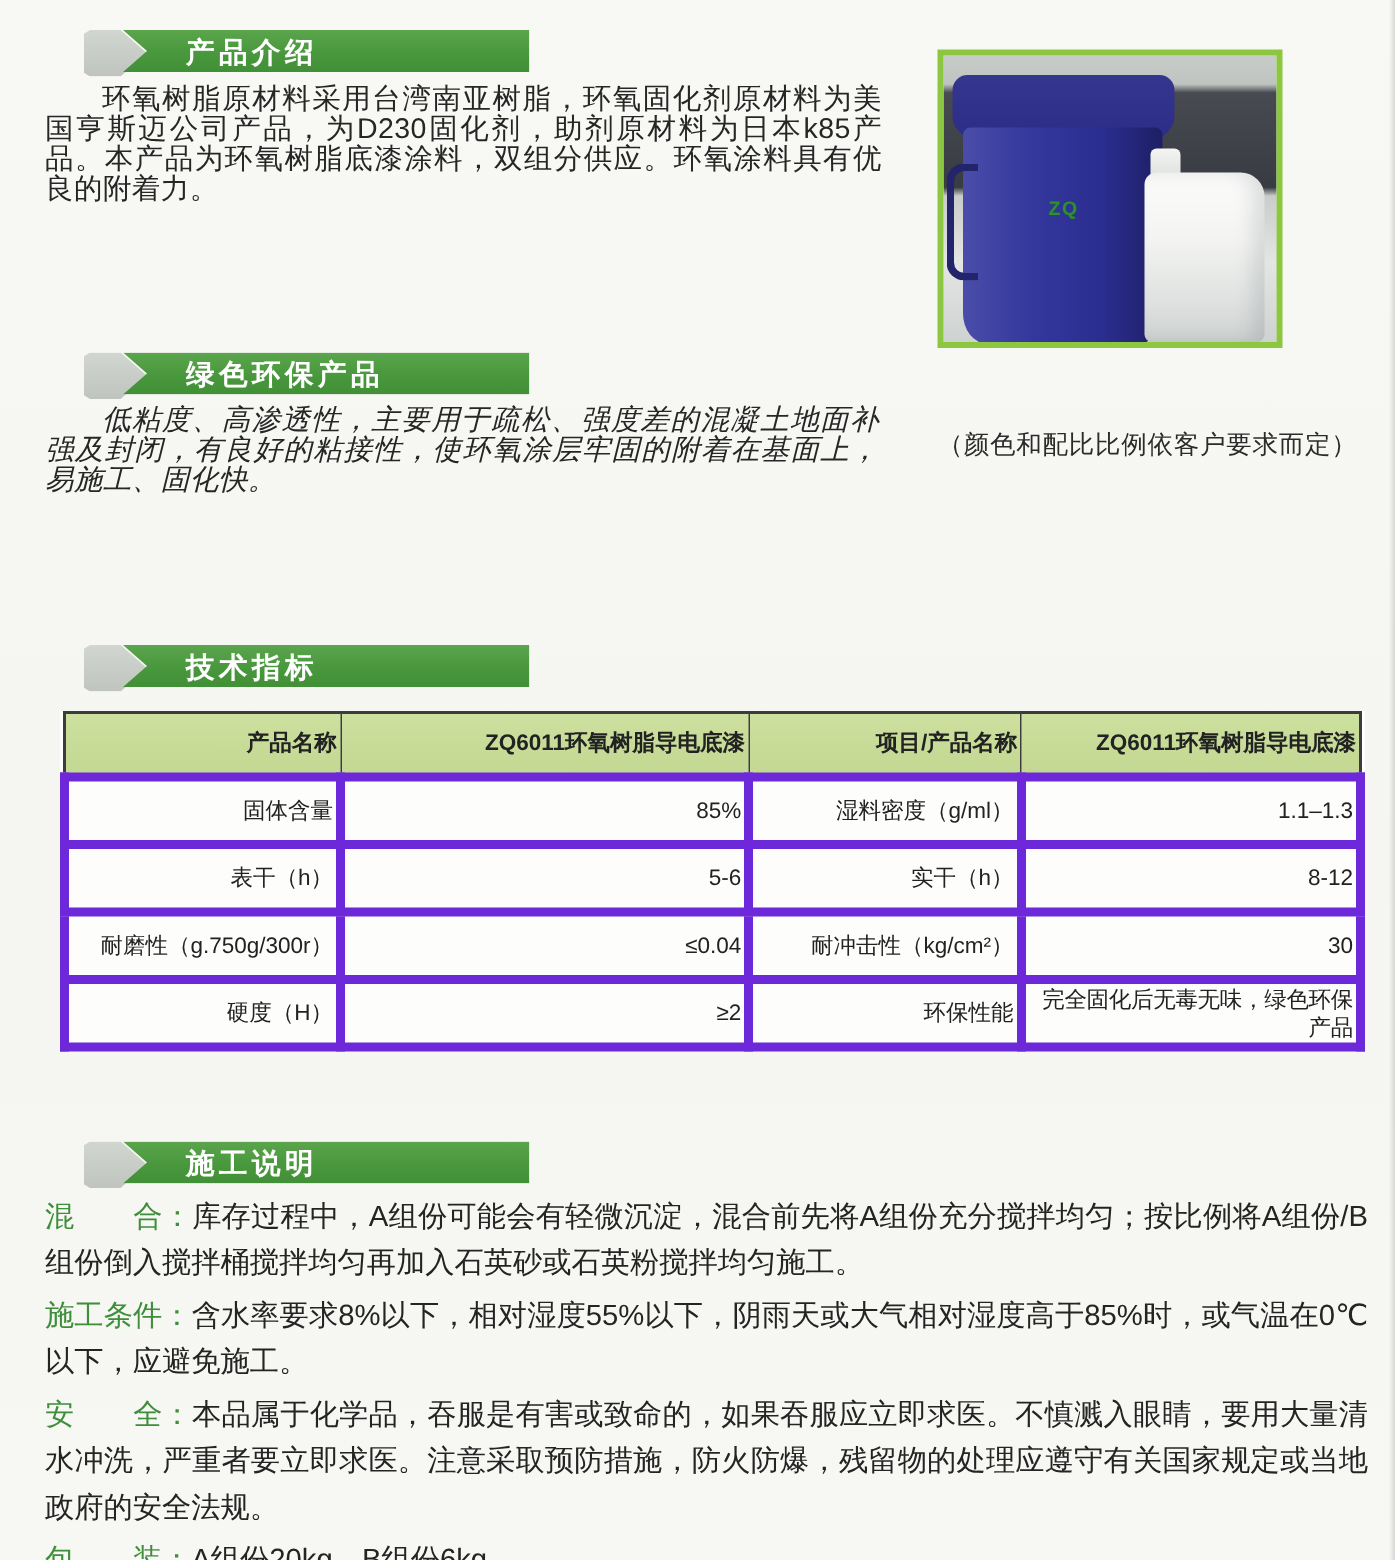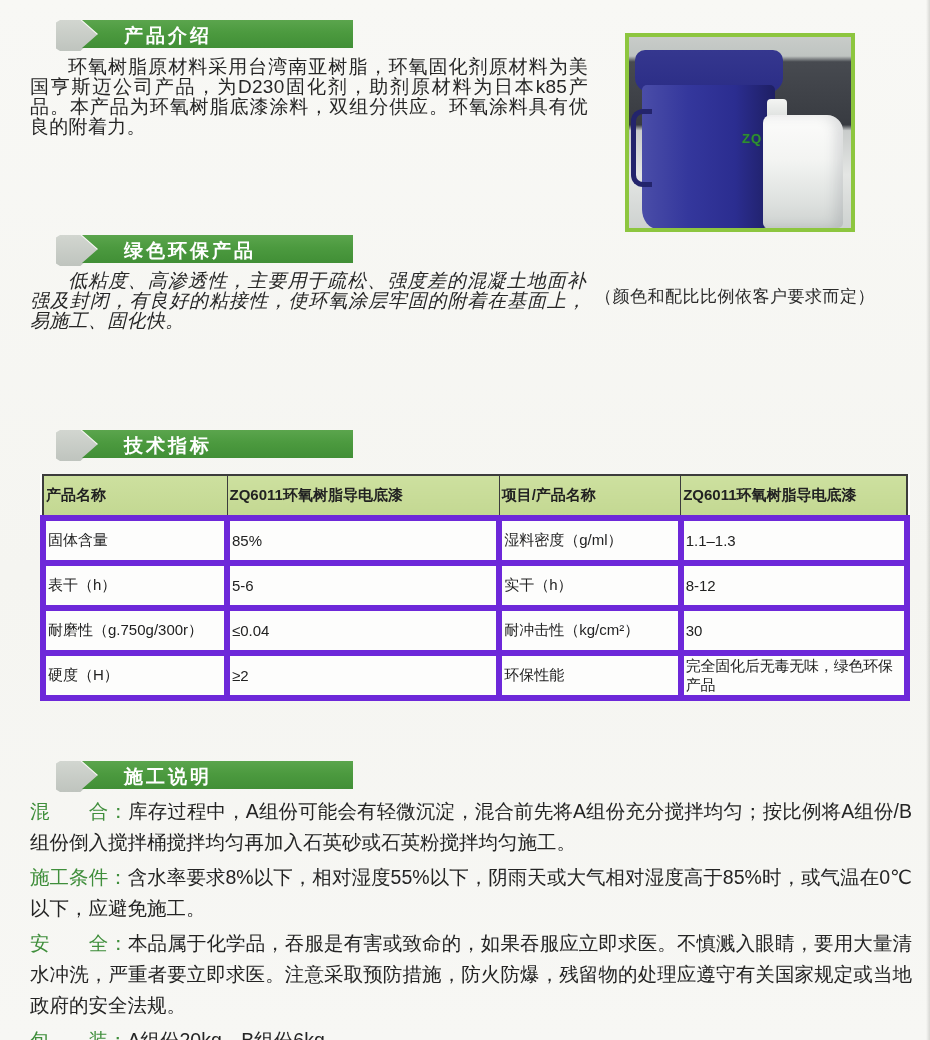--- a/index.html
+++ b/index.html
@@ -41,34 +41,34 @@
   .scallops{position:absolute;left:12px;top:52px;width:138px;height:16px;
     background:radial-gradient(circle at 50% 0,#1d1e5e 7px,rgba(0,0,0,0) 8px);
     background-size:34px 16px;background-repeat:repeat-x;}
   .bucket-body{position:absolute;left:13px;top:48px;width:133px;height:144px;
     background:linear-gradient(90deg,#4a4da8 0%,#34379c 35%,#2b2d90 70%,#1e1f63 100%);
     border-radius:5px 5px 16px 16px/5px 5px 20px 20px;}
   .bucket-handle{position:absolute;left:2px;top:72px;width:16px;height:68px;
     border:5px solid #23246c;border-right:none;border-radius:12px 0 0 12px;}
   .bucket-logo{position:absolute;left:70px;top:94px;color:#2f8d33;
     font-size:13px;font-weight:bold;letter-spacing:1px;
-    text-shadow:0 0 1px #1d6b22;margin-left:43px;}
+    text-shadow:0 0 1px #1d6b22;}
   .jerrycan{position:absolute;left:134px;top:78px;width:80px;height:113px;
     background:linear-gradient(180deg,#fcfcfb 0%,#f3f4f2 40%,#dfe2e0 75%,#ced2d0 100%);
     border-radius:8px 16px 5px 5px;box-shadow:inset -8px 0 12px rgba(60,70,80,.15);}
   .jerrycan-cap{position:absolute;left:138px;top:62px;width:20px;height:18px;
     background:linear-gradient(180deg,#f4f5f3,#dfe2e0);border-radius:4px 4px 0 0;}
 
   .caption{position:absolute;left:565px;top:285px;width:340px;
-    text-align:center;font-size:17px;color:#2b2b2b;letter-spacing:.5px;}
+    text-align:right;font-size:17px;color:#2b2b2b;letter-spacing:.5px;}
 
   
   .spec-table{position:absolute;left:40px;top:474px;width:870px;
     border-collapse:collapse;table-layout:fixed;background:#fefefe;
-    font-size:15px;color:#222;text-align:left;
+    font-size:15px;color:#222;text-align:right;
     border:2px solid #3c3c3c;}
   .spec-table th{background:linear-gradient(180deg,#cde09f,#c3d892);
     font-weight:bold;height:39px;border:1px solid #3c3c3c;padding:0 2px;
     border-bottom:2px solid #3c3c3c;}
   .spec-table td{height:39px;border:6px solid #6d28d9;padding:0 2px;
     background:#fdfdfc;}
   .spec-table td.tight{font-size:15px;letter-spacing:-.2px;margin-top:23px;}
 
   
   .instructions{position:absolute;left:30px;top:796px;width:882px;

